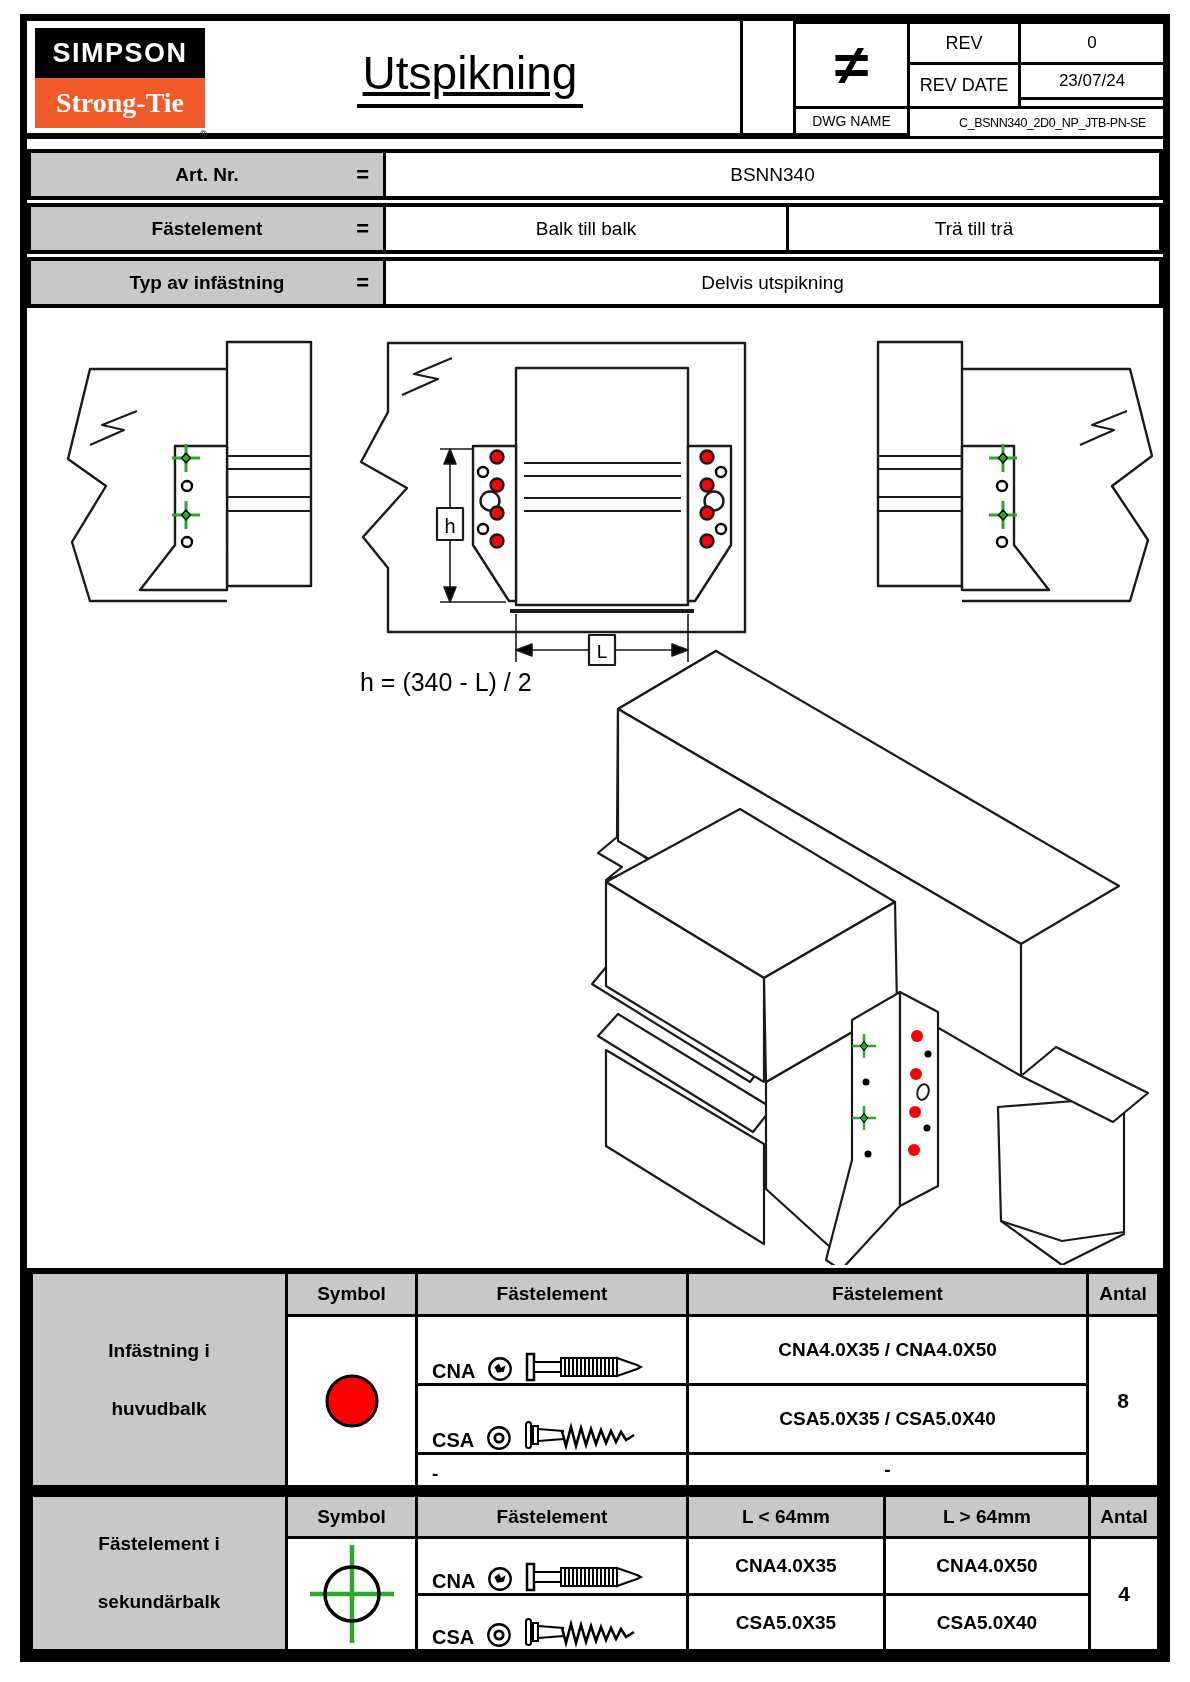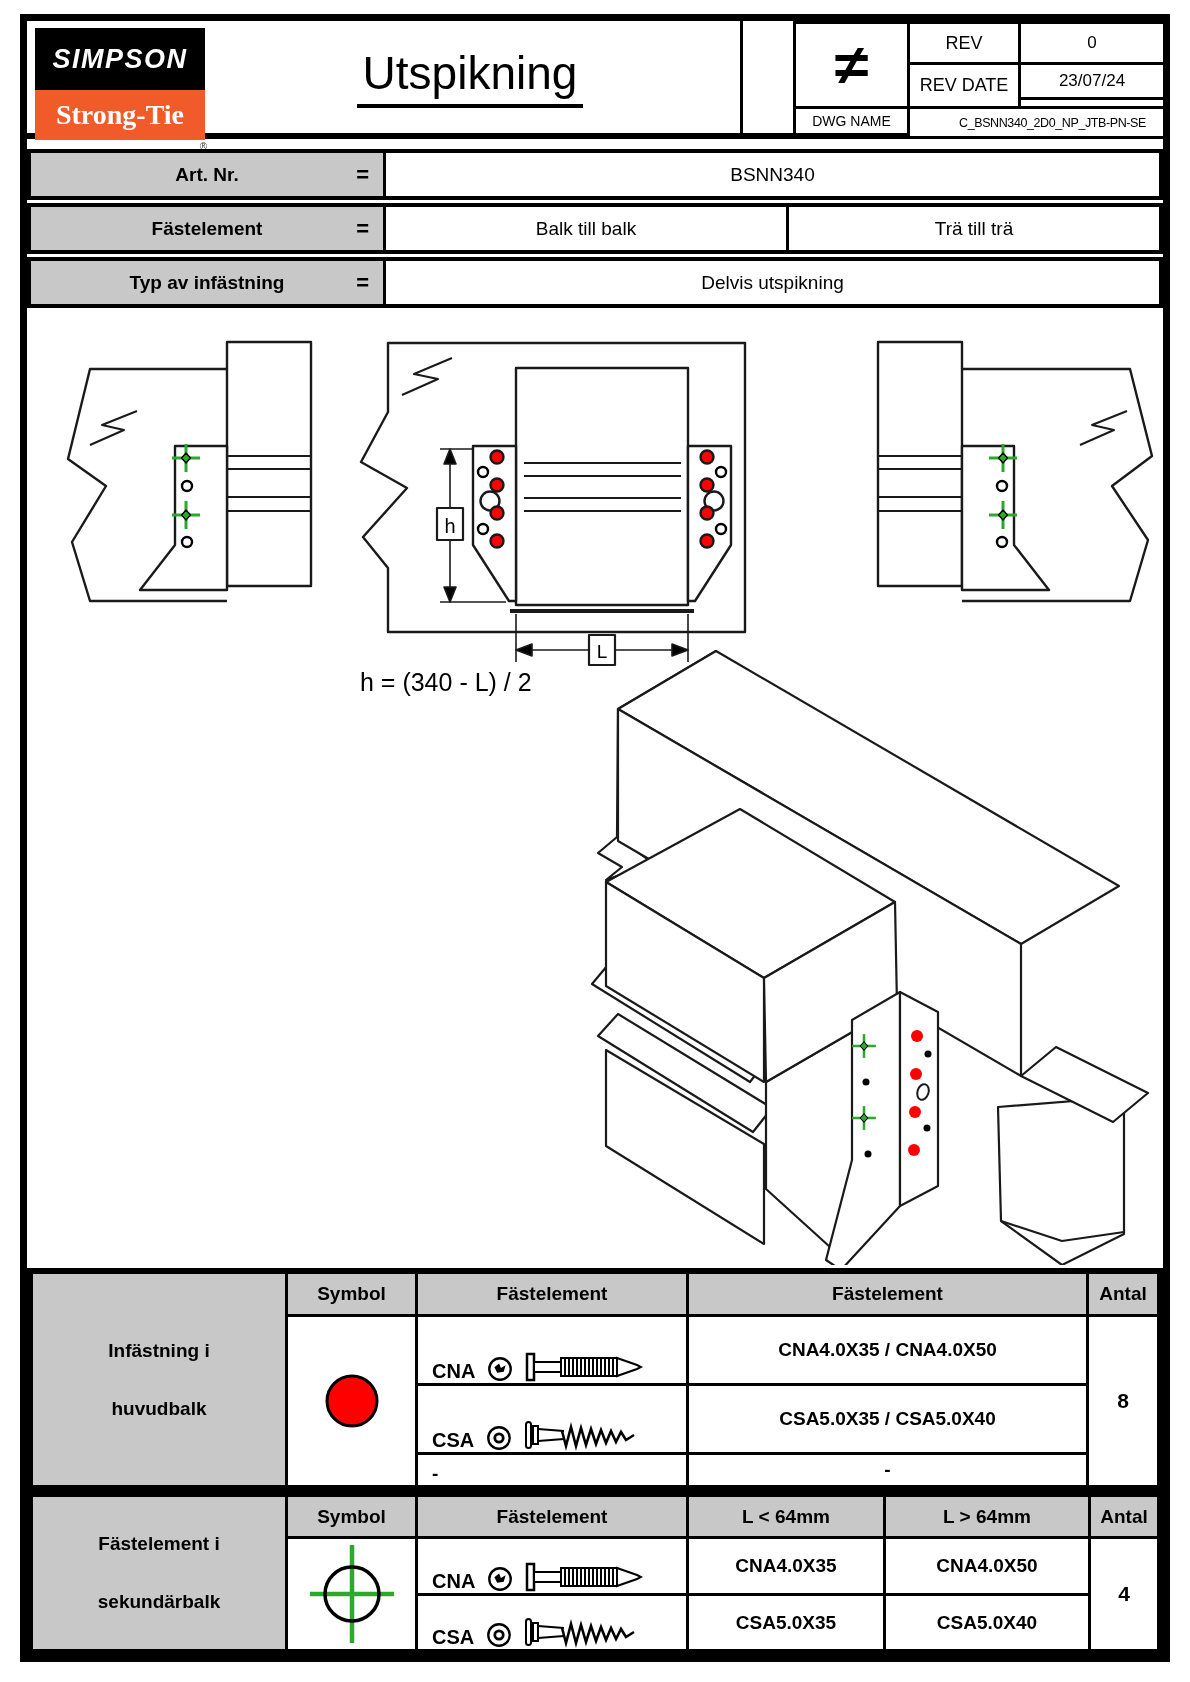--- a/index.html
+++ b/index.html
@@ -3,27 +3,27 @@
 <meta charset="utf-8">
 <style>
   html,body{margin:0;padding:0;background:#fff;}
   .page{position:relative;width:1190px;height:1682px;background:#fff;overflow:hidden;
         font-family:"Liberation Sans",sans-serif;color:#000;}
   .frame{position:absolute;left:20px;top:14px;width:1136px;height:1634px;
          border:7px solid #000;}
   
   .header{position:absolute;left:0;top:0;width:1136px;height:118px;border-bottom:6px solid #000;box-sizing:border-box;}
   .logo{position:absolute;left:8px;top:7px;width:170px;}
-  .logo-top{background:#000;color:#fff;height:62px;display:flex;align-items:center;justify-content:center;
-            font-weight:bold;font-size:27px;letter-spacing:1.5px;font-style:italic;}
+  .logo-top{background:#000;color:#fff;height:50px;display:flex;align-items:center;justify-content:center;
+            font-weight:bold;font-size:27px;letter-spacing:1.5px;}
   .logo-bot{background:var(--orange,#F15A29);color:#fff;height:50px;display:flex;align-items:center;justify-content:center;
             font-family:"Liberation Serif",serif;font-weight:bold;font-size:28px;}
   .logo-reg{position:absolute;right:-2px;bottom:-12px;font-size:10px;color:#444;}
   .title-wrap{position:absolute;left:178px;top:0;width:530px;height:112px;display:flex;align-items:center;justify-content:center;}
-  .title{font-size:46px;border-bottom:4px solid #000;padding:0 6px 4px 6px;}
+  .title{font-size:46px;border-bottom:4px solid #000;padding:0 6px 4px 6px;text-decoration:underline;}
   .revblock{position:absolute;left:713px;top:0;width:423px;height:118px;border-left:3px solid #000;box-sizing:border-box;}
   .rcell{position:absolute;border:3px solid #000;box-sizing:border-box;display:flex;align-items:center;justify-content:center;background:#fff;}
   .neq{font-size:62px;font-weight:bold;line-height:1;transform:scaleY(.9);}
   .rlab{font-size:18px;}
   .rval{font-size:17px;}
   .dlab{font-size:14px;}
   .dval{font-size:12.5px;letter-spacing:-.4px;white-space:nowrap;}
   
   .info{position:absolute;left:0;top:128px;width:1136px;}
   .inforow{display:grid;height:51px;border:4px solid #000;background:#000;gap:3px;margin-bottom:3px;box-sizing:border-box;}

